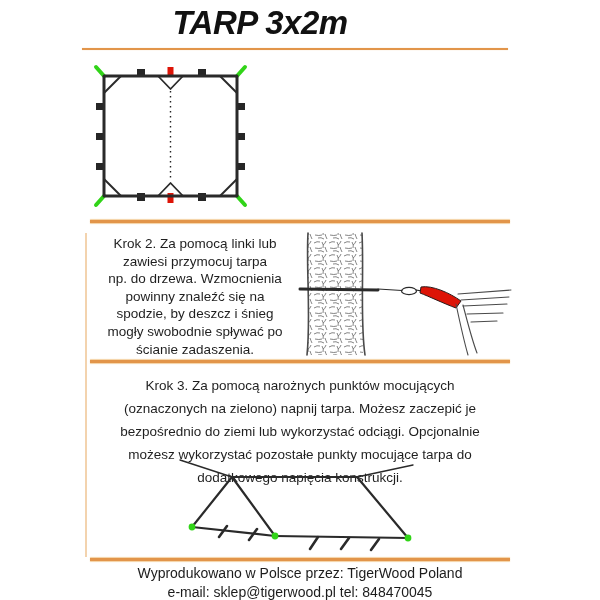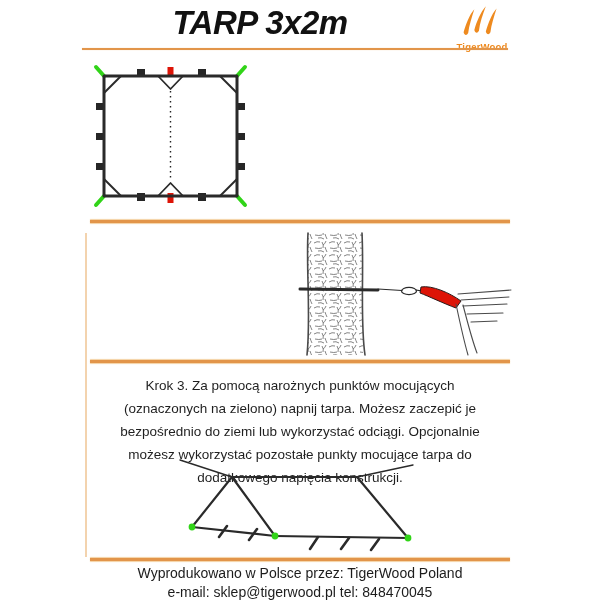--- a/index.html
+++ b/index.html
@@ -43,30 +43,20 @@
   .dotted{stroke:#222;stroke-width:1.4;stroke-dasharray:1.6 3.4;fill:none;}
   .sketch{stroke:#4a4a4a;fill:none;stroke-linecap:round;}
 </style>
 </head>
 <body>
 
 <div class="page">
 
   <div class="abs title">TARP 3x2m</div>
 
-  <div class="abs logo">
-    <svg width="46" height="34" viewBox="0 0 60 40">
-      <g fill="var(--logo-orange,#ee8a1f)">
-        <path d="M6 36 C9 26,13 14,20 6 C17 16,13 27,12 37 C10 41,7 40,6 36 Z"></path>
-        <path d="M20 33 C23 22,28 10,35 2 C31 13,27 24,26 34 C24 38,21 37,20 33 Z"></path>
-        <path d="M35 35 C38 25,42 13,49 5 C46 15,42 26,41 36 C39 40,36 39,35 35 Z"></path>
-      </g>
-    </svg>
-    <div class="brand">TigerWood</div>
-  </div>
 
   <div class="abs rule" style="left:82px;top:48px;width:426px;"></div>
 
   <svg class="abs" style="left:92px;top:58px;" width="158" height="154" viewBox="0 0 158 154">
 
     <g>
       <path class="greenstroke" d="M12 18 L4 9"></path>
       <path class="greenstroke" d="M145 18 L153 9"></path>
       <path class="greenstroke" d="M12 138 L4 147"></path>
       <path class="greenstroke" d="M145 138 L153 147"></path>
@@ -104,20 +94,27 @@
       <path d="M66 138 L78.5 125 L91 138"></path>
     </g>
 
     <path class="dotted" d="M78.5 33 L78.5 123"></path>
   </svg>
 
 
   <div class="abs divider" style="left:90px;top:220px;width:420px;"></div>
   <div class="abs vline" style="left:85px;top:233px;height:324px;"></div>
 
+  <div class="abs step k2">Krok 2. Za pomocą linki lub
+zawiesi przymocuj tarpa
+np. do drzewa. Wzmocnienia
+powinny znaleźć się na
+spodzie, by deszcz i śnieg
+mogły swobodnie spływać po
+ścianie zadaszenia.</div>
 
   <svg class="abs" style="left:298px;top:227px;" width="216" height="132" viewBox="0 0 216 132">
     <defs>
       <pattern id="bark" width="15" height="13" patternUnits="userSpaceOnUse">
         <g stroke="#5d5d5d" stroke-width="0.9" fill="none" opacity="0.85">
           <path d="M1 3 q3 -2 6 -1"></path>
           <path d="M9 2 q2 3 1 6"></path>
           <path d="M2 8 q4 1 7 0"></path>
           <path d="M12 7 q1 3 2 5"></path>
           <path d="M5 11 q3 -1 6 1"></path>

